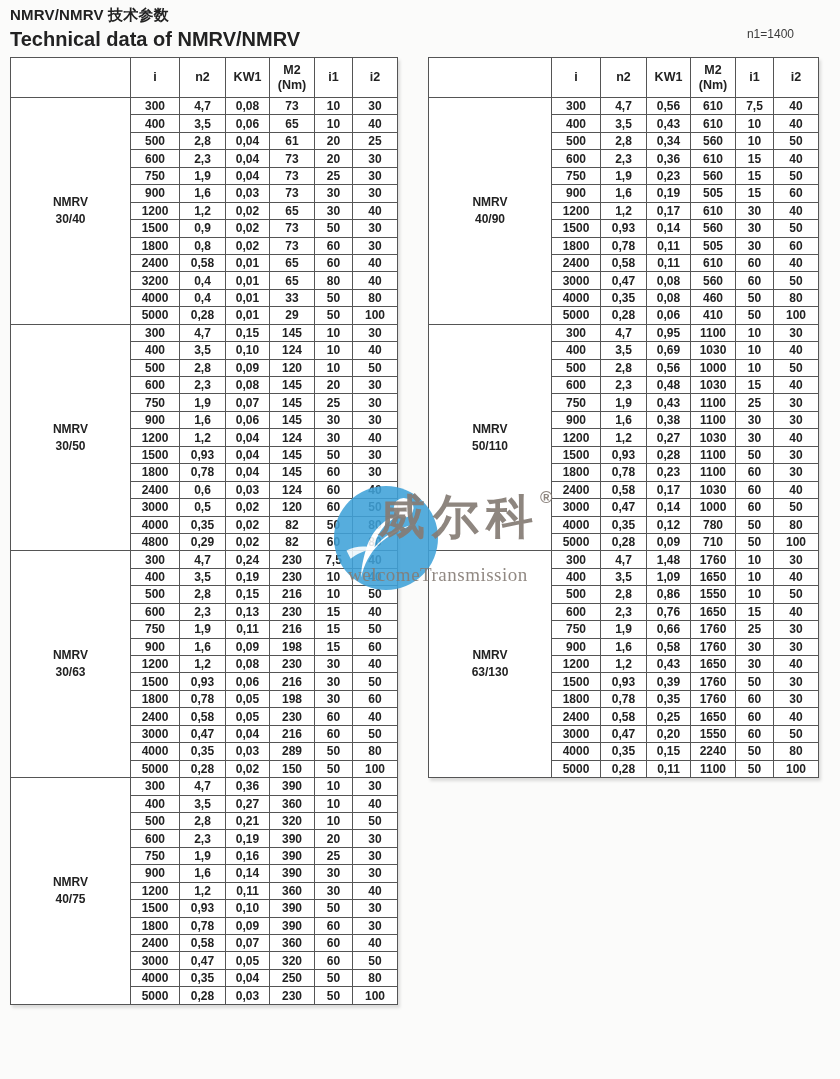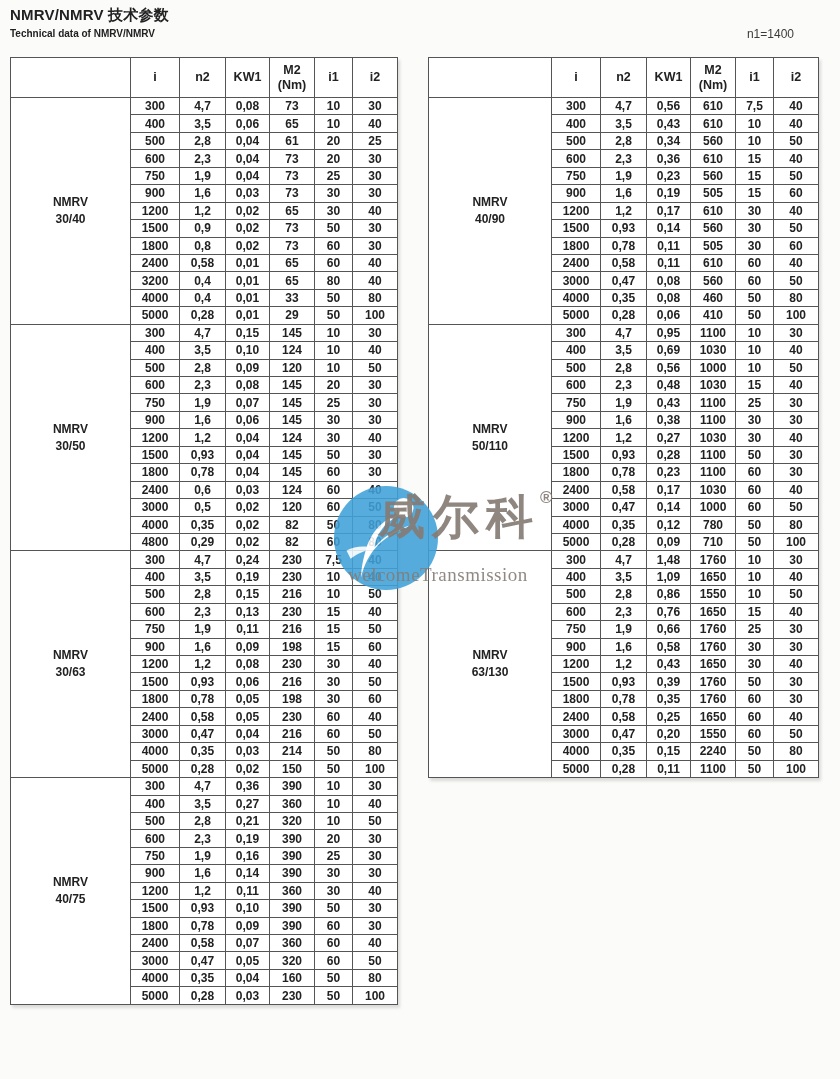--- a/index.html
+++ b/index.html
@@ -11,21 +11,21 @@
     color: #222;
     position: relative;
     overflow: hidden;
   }
   .page-title-zh {
     position: absolute; left: 10px; top: 6px;
     font-size: 15px; font-weight: bold; letter-spacing: 0.2px;
   }
   .page-title-en {
     position: absolute; left: 10px; top: 28px;
-    font-size: 10px; font-weight: bold;
+    font-size: 20px; font-weight: bold;
   }
   .speed-note {
     position: absolute; top: 27px; right: 46px;
     font-size: 12px; color: #3b3b3b;
   }
   table.data-table {
     position: absolute; top: 57px;
     border-collapse: collapse; table-layout: fixed;
     background: #fff;
     box-shadow: 2px 3px 3px rgba(0,0,0,0.13);
@@ -420,21 +420,21 @@
         <td>0,47</td>
         <td>0,04</td>
         <td>216</td>
         <td>60</td>
         <td>50</td>
       </tr>
       <tr>
         <td>4000</td>
         <td>0,35</td>
         <td>0,03</td>
-        <td>214</td>
+        <td>289</td>
         <td>50</td>
         <td>80</td>
       </tr>
       <tr>
         <td>5000</td>
         <td>0,28</td>
         <td>0,02</td>
         <td>150</td>
         <td>50</td>
         <td>100</td>
@@ -528,21 +528,21 @@
         <td>0,47</td>
         <td>0,05</td>
         <td>320</td>
         <td>60</td>
         <td>50</td>
       </tr>
       <tr>
         <td>4000</td>
         <td>0,35</td>
         <td>0,04</td>
-        <td>160</td>
+        <td>250</td>
         <td>50</td>
         <td>80</td>
       </tr>
       <tr>
         <td>5000</td>
         <td>0,28</td>
         <td>0,03</td>
         <td>230</td>
         <td>50</td>
         <td>100</td>

